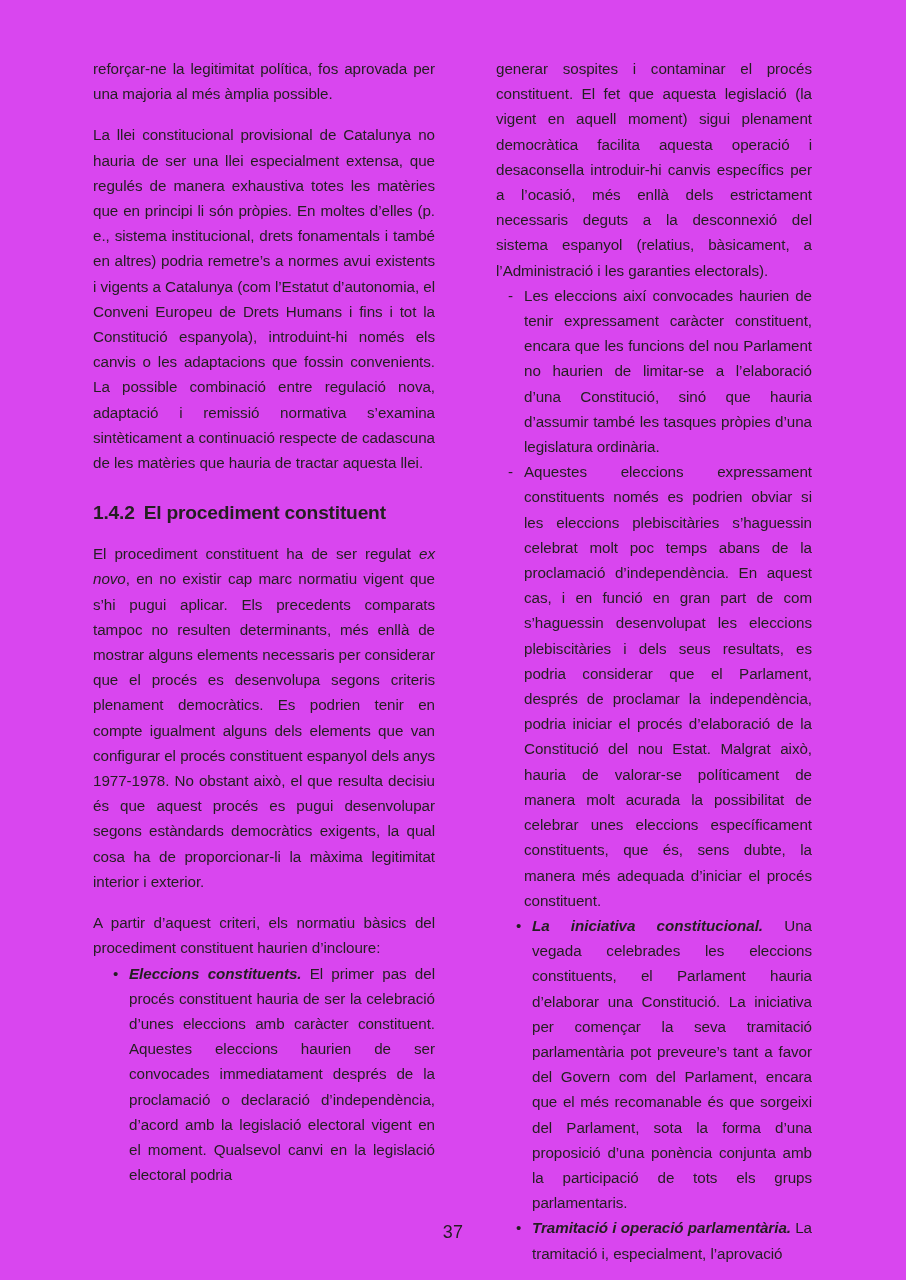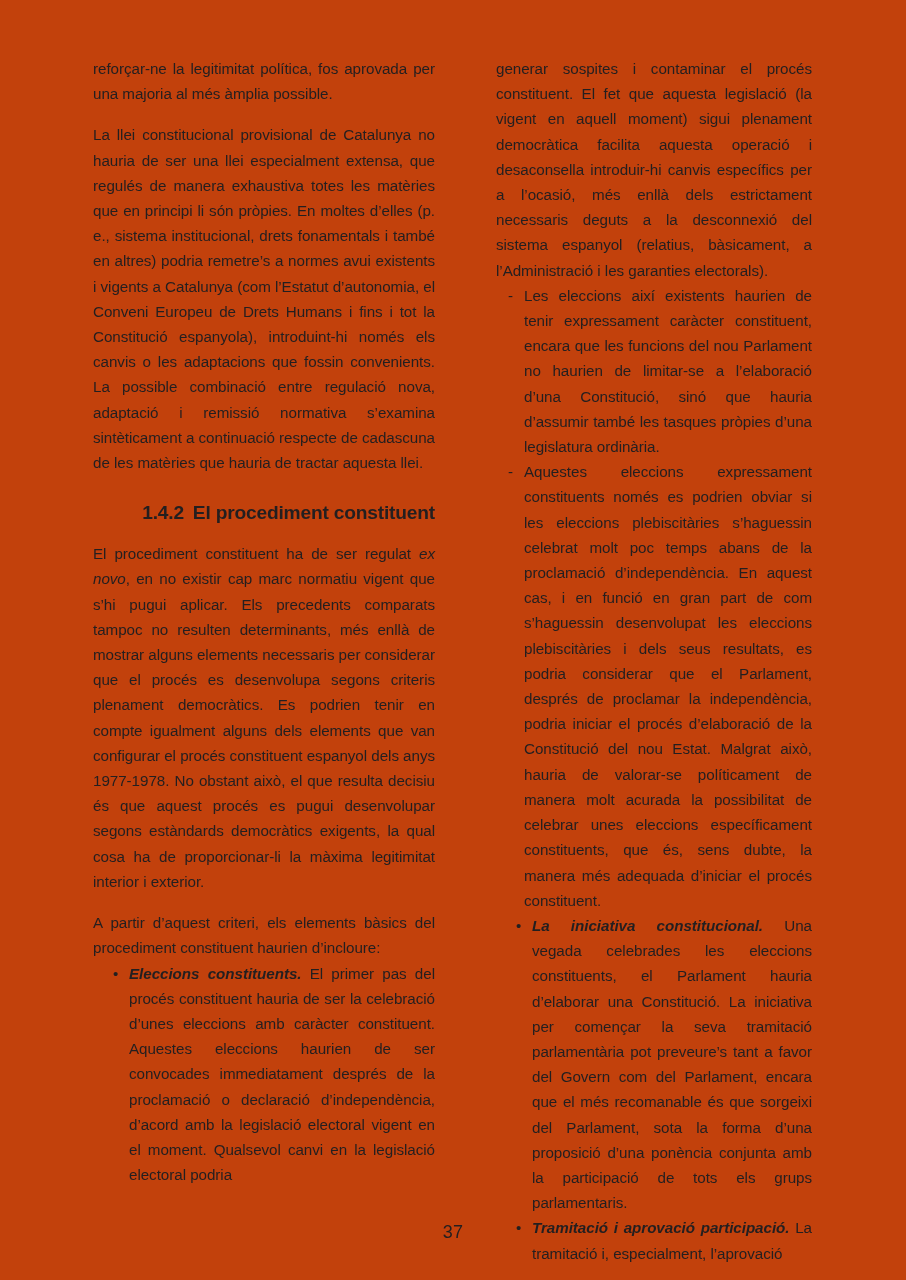--- a/index.html
+++ b/index.html
@@ -11,21 +11,21 @@
     height: 1280px;
     background: #ffffff;
     font-family: "Liberation Sans", sans-serif;
     color: #231f20;
     overflow: hidden;
   }
   .page {
     position: relative;
     width: 906px;
     height: 1280px;
-    background: #c2410c;
+    background: #d946ef;
   }
   .columns {
     position: absolute;
     left: 93px;
     top: 56px;
     width: 719px;
     height: 1110px;
     display: flex;
     justify-content: space-between;
   }
@@ -47,21 +47,21 @@
   p.tight {
     margin-bottom: 0;
   }
   h2.section-heading {
     margin: 26px 0 16px 0;
     font-size: 19.2px;
     line-height: 24px;
     font-weight: bold;
     letter-spacing: -0.2px;
     color: #231f20;
-    text-align: right;
+    text-align: left;
   }
   h2.section-heading .num {
     margin-right: 9px;
   }
   .it {
     font-style: italic;
   }
   .bd {
     font-weight: bold;
     font-style: italic;
@@ -131,49 +131,49 @@
       <p>reforçar-ne la legitimitat política, fos aprovada per una majoria al més àmplia possible.</p>
 
       <p>La llei constitucional provisional de Catalunya no hauria de ser una llei especialment extensa, que regulés de manera exhaustiva totes les matèries que en principi li són pròpies. En moltes d’elles (p. e., sistema institucional, drets fonamentals i també en altres) podria remetre’s a normes avui existents i vigents a Catalunya (com l’Estatut d’autonomia, el Conveni Europeu de Drets Humans i fins i tot la Constitució espanyola), introduint-hi només els canvis o les adaptacions que fossin convenients. La possible combinació entre regulació nova, adaptació i remissió normativa s’examina sintèticament a continuació respecte de cadascuna de les matèries que hauria de tractar aquesta llei.</p>
 
       <h2 class="section-heading">
         <span class="num">1.4.2</span><span>El procediment constituent</span>
       </h2>
 
       <p><span>El procediment constituent ha de ser regulat </span><span class="it">ex novo</span><span>, en no existir cap marc normatiu vigent que s’hi pugui aplicar. Els precedents comparats tampoc no resulten determinants, més enllà de mostrar alguns elements necessaris per considerar que el procés es desenvolupa segons criteris plenament democràtics. Es podrien tenir en compte igualment alguns dels elements que van configurar el procés constituent espanyol dels anys 1977-1978. No obstant això, el que resulta decisiu és que aquest procés es pugui desenvolupar segons estàndards democràtics exigents, la qual cosa ha de proporcionar-li la màxima legitimitat interior i exterior.</span></p>
 
-      <p class="tight">A partir d’aquest criteri, els elements bàsics del procediment constituent haurien d’incloure:</p>
+      <p class="tight">A partir d’aquest criteri, els normatiu bàsics del procediment constituent haurien d’incloure:</p>
 
       <ul class="bullets">
         <li class="bullet">
           <span class="dot">•</span><span class="bd">Eleccions constituents.</span><span> El primer pas del procés constituent hauria de ser la celebració d’unes eleccions amb caràcter constituent. Aquestes eleccions haurien de ser convocades immediatament després de la proclamació o declaració d’independència, d’acord amb la legislació electoral vigent en el moment. Qualsevol canvi en la legislació electoral podria</span>
         </li>
       </ul>
 
     </div>
 
     <div class="col right">
 
       <p class="tight">generar sospites i contaminar el procés constituent. El fet que aquesta legislació (la vigent en aquell moment) sigui plenament democràtica facilita aquesta operació i desaconsella introduir-hi canvis específics per a l’ocasió, més enllà dels estrictament necessaris deguts a la desconnexió del sistema espanyol (relatius, bàsicament, a l’Administració i les garanties electorals).</p>
 
       <ul class="dashes">
         <li class="dash">
-          <span class="bar">-</span><span>Les eleccions així existents haurien de tenir expressament caràcter constituent, encara que les funcions del nou Parlament no haurien de limitar-se a l’elaboració d’una Constitució, sinó que hauria d’assumir també les tasques pròpies d’una legislatura ordinària.</span>
+          <span class="bar">-</span><span>Les eleccions així convocades haurien de tenir expressament caràcter constituent, encara que les funcions del nou Parlament no haurien de limitar-se a l’elaboració d’una Constitució, sinó que hauria d’assumir també les tasques pròpies d’una legislatura ordinària.</span>
         </li>
         <li class="dash">
           <span class="bar">-</span><span>Aquestes eleccions expressament constituents només es podrien obviar si les eleccions plebiscitàries s’haguessin celebrat molt poc temps abans de la proclamació d’independència. En aquest cas, i en funció en gran part de com s’haguessin desenvolupat les eleccions plebiscitàries i dels seus resultats, es podria considerar que el Parlament, després de proclamar la independència, podria iniciar el procés d’elaboració de la Constitució del nou Estat. Malgrat això, hauria de valorar-se políticament de manera molt acurada la possibilitat de celebrar unes eleccions específicament constituents, que és, sens dubte, la manera més adequada d’iniciar el procés constituent.</span>
         </li>
       </ul>
 
       <ul class="bullets">
         <li class="bullet">
           <span class="dot">•</span><span class="bd">La iniciativa constitucional.</span><span> Una vegada celebrades les eleccions constituents, el Parlament hauria d’elaborar una Constitució. La iniciativa per començar la seva tramitació parlamentària pot preveure’s tant a favor del Govern com del Parlament, encara que el més recomanable és que sorgeixi del Parlament, sota la forma d’una proposició d’una ponència conjunta amb la participació de tots els grups parlamentaris.</span>
         </li>
         <li class="bullet">
-          <span class="dot">•</span><span class="bd">Tramitació i aprovació participació.</span><span> La tramitació i, especialment, l’aprovació</span>
+          <span class="dot">•</span><span class="bd">Tramitació i operació parlamentària.</span><span> La tramitació i, especialment, l’aprovació</span>
         </li>
       </ul>
 
     </div>
 
   </div>
 
   <div class="folio">37</div>
 
 </div>

